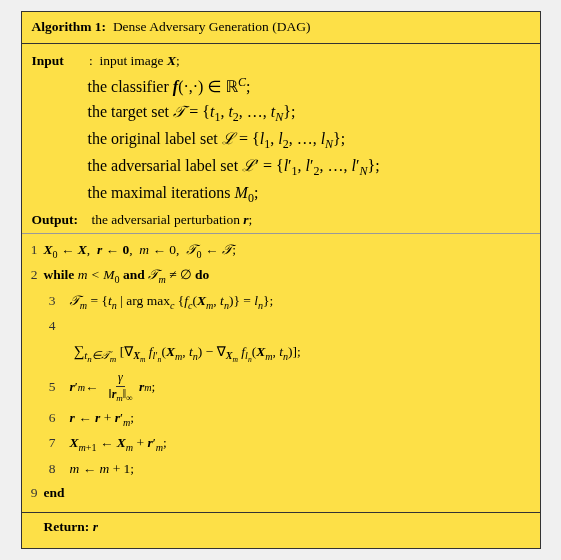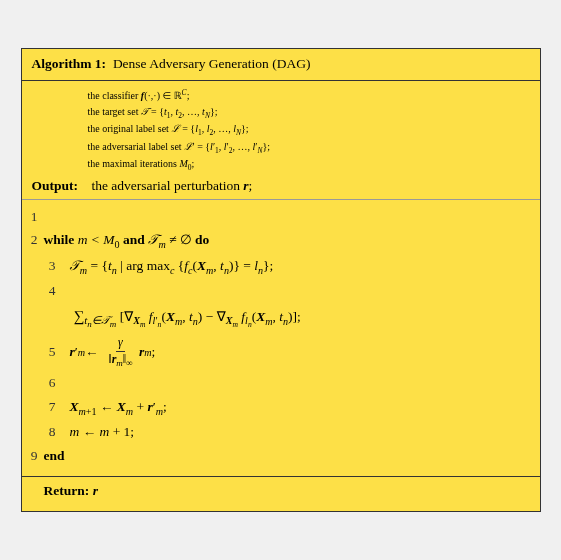--- a/index.html
+++ b/index.html
@@ -55,21 +55,21 @@
     }
 
     .io-content {
       flex: 1;
       padding-left: 2px;
       font-size: 13.5px;
     }
 
     .io-indent {
       padding-left: 56px;
-      font-size: 10px;
+      font-size: 16px;
       line-height: 1.55;
     }
 
     .steps-section {
       padding: 2px 0;
     }
 
     .step-row {
       display: flex;
       align-items: baseline;
@@ -135,20 +135,26 @@
 
   <div class="algorithm-header">
     <span class="bold">Algorithm 1:</span>
     &nbsp;Dense Adversary Generation (DAG)
   </div>
 
   <div class="algorithm-body">
 
     <div class="io-section">
 
+      <div class="io-row">
+        <span class="io-label bold">Input</span>
+        <span class="io-content">
+          &nbsp;: &nbsp;input image <span class="math"><b>X</b></span>;
+        </span>
+      </div>
       <div class="io-indent">
         the classifier <span class="math"><b>f</b></span>(·,·) ∈ ℝ<sup><span class="math">C</span></sup>;
       </div>
       <div class="io-indent">
         the target set <span class="math">𝒯</span> = {<span class="math">t</span><sub>1</sub>, <span class="math">t</span><sub>2</sub>, …, <span class="math">t</span><sub><span class="math">N</span></sub>};
       </div>
       <div class="io-indent">
         the original label set <span class="math">ℒ</span> = {<span class="math">l</span><sub>1</sub>, <span class="math">l</span><sub>2</sub>, …, <span class="math">l</span><sub><span class="math">N</span></sub>};
       </div>
       <div class="io-indent">
@@ -163,20 +169,26 @@
         <span style="padding-left:2px;">
           the adversarial perturbation <span class="math"><b>r</b></span>;
         </span>
       </div>
     </div>
 
     <div class="steps-section">
 
       <div class="step-row">
         <span class="step-number">1</span>
+        <span class="step-content">
+          <span class="math"><b>X</b></span><sub>0</sub> ← <span class="math"><b>X</b></span>,&nbsp;
+          <span class="math"><b>r</b></span> ← <b>0</b>,&nbsp;
+          <span class="math">m</span> ← 0,&nbsp;
+          <span class="math">𝒯</span><sub>0</sub> ← <span class="math">𝒯</span>;
+        </span>
       </div>
 
       <div class="step-row">
         <span class="step-number">2</span>
         <span class="step-content">
           <span class="bold">while</span> <span class="math">m &lt; M</span><sub>0</sub> <span class="bold">and</span> <span class="math">𝒯</span><sub><span class="math">m</span></sub> ≠ ∅ <span class="bold">do</span>
         </span>
       </div>
 
       <div class="step-row" style="padding-left: 22px;">
@@ -207,20 +219,23 @@
           <span class="fraction">
             <span class="numerator"><span class="math">γ</span></span>
             <span class="denominator">‖<span class="math"><b>r</b></span><sub><span class="math">m</span></sub>‖<sub>∞</sub></span>
           </span>
           &nbsp;<span class="math"><b>r</b></span><sub><span class="math">m</span></sub>;
         </span>
       </div>
 
       <div class="step-row" style="padding-left: 22px;">
         <span class="step-number">6</span>
+        <span class="step-content" style="padding-left:8px;">
+          <span class="math"><b>r</b></span> ← <span class="math"><b>r</b></span> + <span class="math"><b>r</b></span>′<sub><span class="math">m</span></sub>;
+        </span>
       </div>
 
       <div class="step-row" style="padding-left: 22px;">
         <span class="step-number">7</span>
         <span class="step-content" style="padding-left:8px;">
           <span class="math"><b>X</b></span><sub><span class="math">m</span>+1</sub> ← <span class="math"><b>X</b></span><sub><span class="math">m</span></sub> + <span class="math"><b>r</b></span>′<sub><span class="math">m</span></sub>;
         </span>
       </div>
 
       <div class="step-row" style="padding-left: 22px;">

